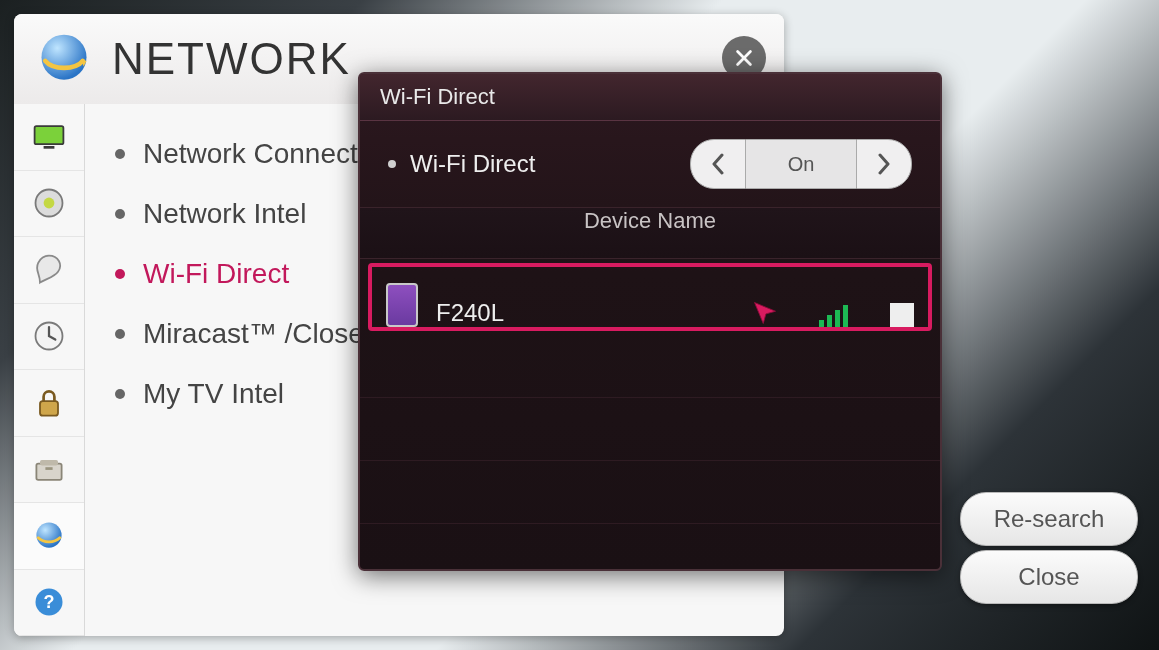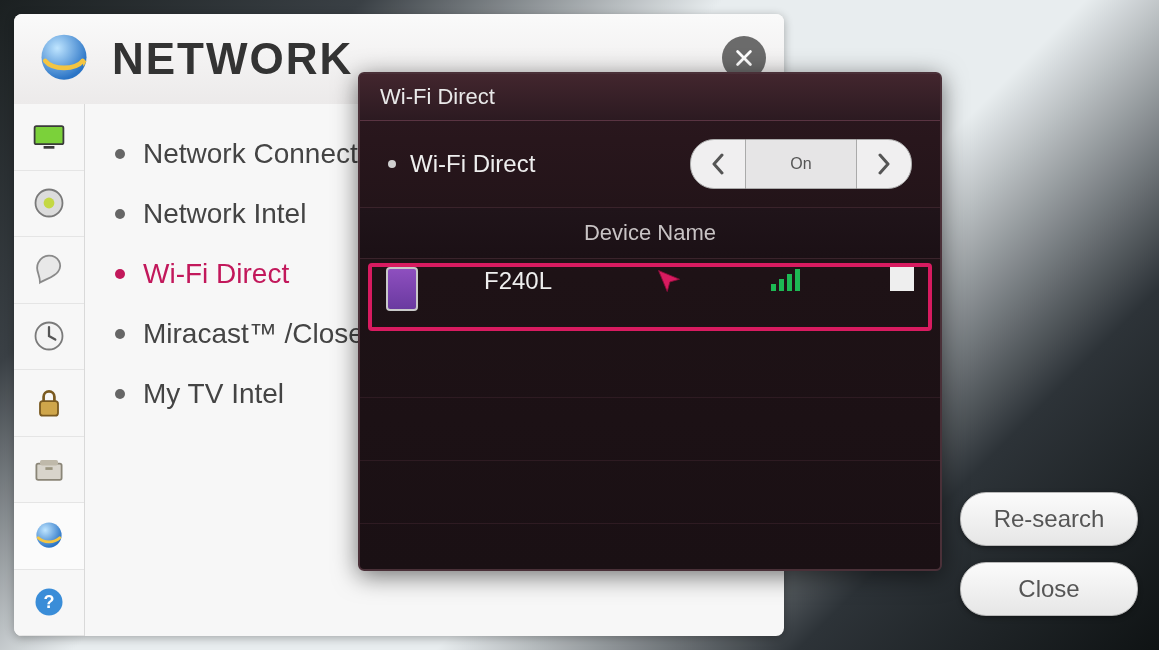--- a/index.html
+++ b/index.html
@@ -11,21 +11,21 @@
 .settings-window{
   position:absolute;left:14px;top:14px;width:770px;height:622px;
   background:#f7f7f7;border-radius:8px;box-shadow:0 2px 10px rgba(0,0,0,.3);
   overflow:hidden;
 }
 .header-bar{
   height:90px;display:flex;align-items:center;padding-left:20px;
   background:linear-gradient(#fafafa,#eceaea);position:relative;
 }
 .header-icon{width:60px;height:60px;display:flex;align-items:center;justify-content:center;}
-.header-title{font-size:44px;font-weight:700;color:#333;letter-spacing:2px;margin-left:18px;}
+.header-title{font-size:44px;font-weight:400;color:#333;letter-spacing:2px;margin-left:18px;}
 .hdr-close{position:absolute;right:18px;top:22px;width:44px;height:44px;border-radius:50%;
   background:#6b6b6b;display:flex;align-items:center;justify-content:center;cursor:pointer;}
 .hdr-close svg{width:22px;height:22px;}
 .settings-body{display:flex;height:calc(100% - 90px);}
 
 .rail{width:70px;background:#f7f7f7;border-right:1px solid #d9d9d9;display:flex;flex-direction:column;}
 .rail-item{height:66px;display:flex;align-items:center;justify-content:center;border-bottom:1px solid #e5e5e5;cursor:pointer;}
 .rail-item.active{background:#fbfbfb;}
 .rail-item svg,.rail-item .ic{width:36px;height:36px;}
 
@@ -44,40 +44,40 @@
 .modal-title{height:46px;padding:0 20px;display:flex;align-items:center;font-size:22px;color:#e9e9e9;
   background:linear-gradient(#43262e,#2c1a21);border-bottom:1px solid #5a3442;}
 .toggle-row{height:86px;display:flex;align-items:center;padding:0 28px;border-bottom:1px solid #3a232b;}
 .toggle-row .lbl{font-size:24px;color:#eee;display:flex;align-items:center;}
 .toggle-row .lbl:before{content:"";width:8px;height:8px;border-radius:50%;background:#cfcfcf;margin-right:14px;}
 .stepper{margin-left:auto;display:flex;align-items:center;}
 .step-btn{width:54px;height:48px;background:#f0eff0;border:1px solid #aaa;display:flex;align-items:center;justify-content:center;cursor:pointer;}
 .step-btn:first-child{border-radius:24px 0 0 24px;}
 .step-btn:last-child{border-radius:0 24px 24px 0;}
 .step-val{width:110px;height:48px;background:#e6e5e6;border-top:1px solid #aaa;border-bottom:1px solid #aaa;
-  display:flex;align-items:center;justify-content:center;color:#555;font-size:16px;}
+  display:flex;align-items:center;justify-content:center;color:#555;font-size:20px;}
 .cols{height:50px;display:flex;align-items:center;color:#c8c3c4;font-size:22px;
-  background:linear-gradient(#20141a,#1b1015);border-bottom:1px solid #3a232b;}
+  background:linear-gradient(#20141a,#1b1015);border-bottom:1px solid #3a232b;flex-direction:column;}
 .cols .c1{flex:1;text-align:center;}
 .cols .c2{width:140px;text-align:center;}
 .device-list{height:calc(100% - 46px - 86px - 50px);}
-.device-row{height:62px;display:flex;align-items:flex-start;padding:0 20px;border-bottom:1px solid #2e1b22;gap:48px;}
+.device-row{height:62px;display:flex;align-items:flex-end;padding:0 20px;border-bottom:1px solid #2e1b22;}
 .device-row.hl{border:4px solid #d81b60;border-radius:4px;margin:4px 8px;height:60px;padding:0 14px;}
 .dev-ic{width:28px;height:40px;border-radius:4px;background:linear-gradient(#8e4fbf,#6a3aa0);border:2px solid #c9c9c9;}
 .dev-name{margin-left:18px;font-size:24px;color:#eee;}
 .spacer{flex:1;}
 .cursor-ic{width:28px;height:28px;margin-right:40px;}
 .sig{display:flex;align-items:flex-end;gap:3px;height:24px;margin-right:42px;}
 .sig span{width:5px;background:#1db954;display:block;}
 .sig span:nth-child(1){height:7px}.sig span:nth-child(2){height:12px}
 .sig span:nth-child(3){height:17px}.sig span:nth-child(4){height:22px}
 .conn-box{width:24px;height:24px;background:#eee;}
 
 
-.actions{position:absolute;left:960px;top:492px;display:flex;flex-direction:column;gap:16px;}
+.actions{position:absolute;left:960px;top:492px;display:flex;flex-direction:column;gap:4px;}
 .act-btn{width:176px;height:52px;border-radius:26px;background:linear-gradient(#fbfbfb,#e6e6e6);
   border:1px solid #b9b9b9;display:flex;align-items:center;justify-content:center;
   font-size:24px;color:#555;cursor:pointer;box-shadow:0 2px 5px rgba(0,0,0,.35);}
 </style>
 </head>
 <body>
 
 <div class="settings-window">
   <div class="header-bar">
     <div class="header-icon">

